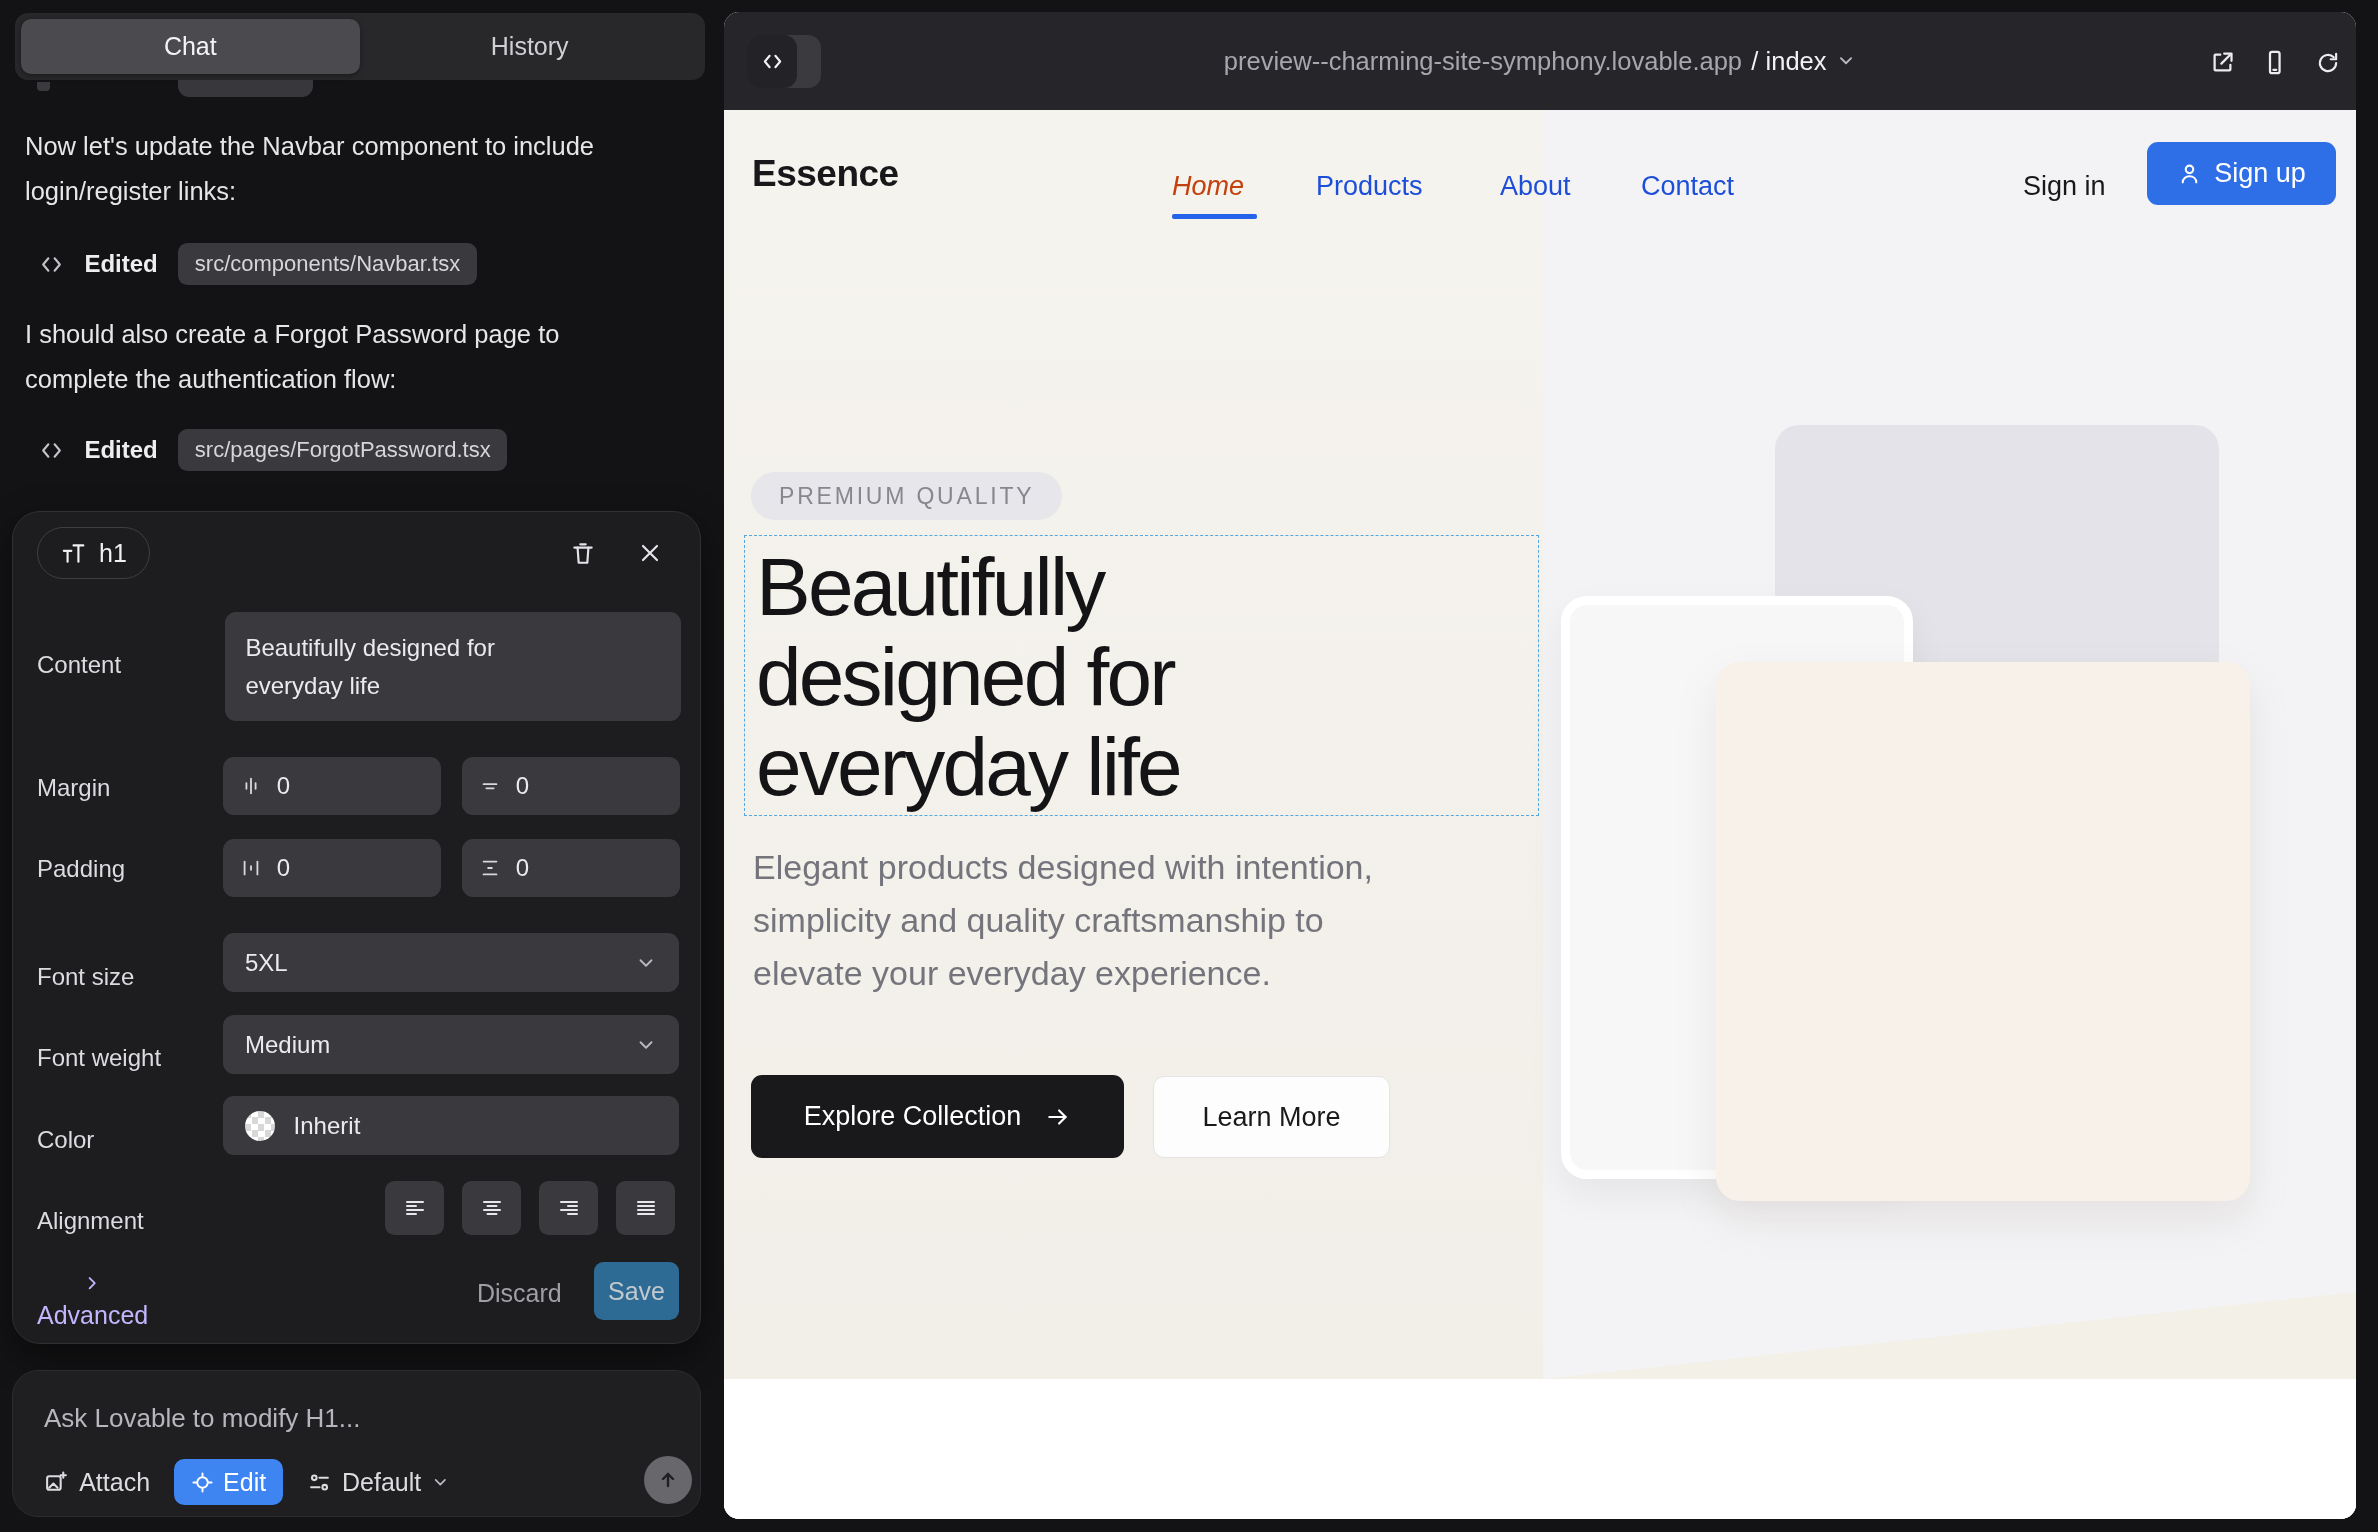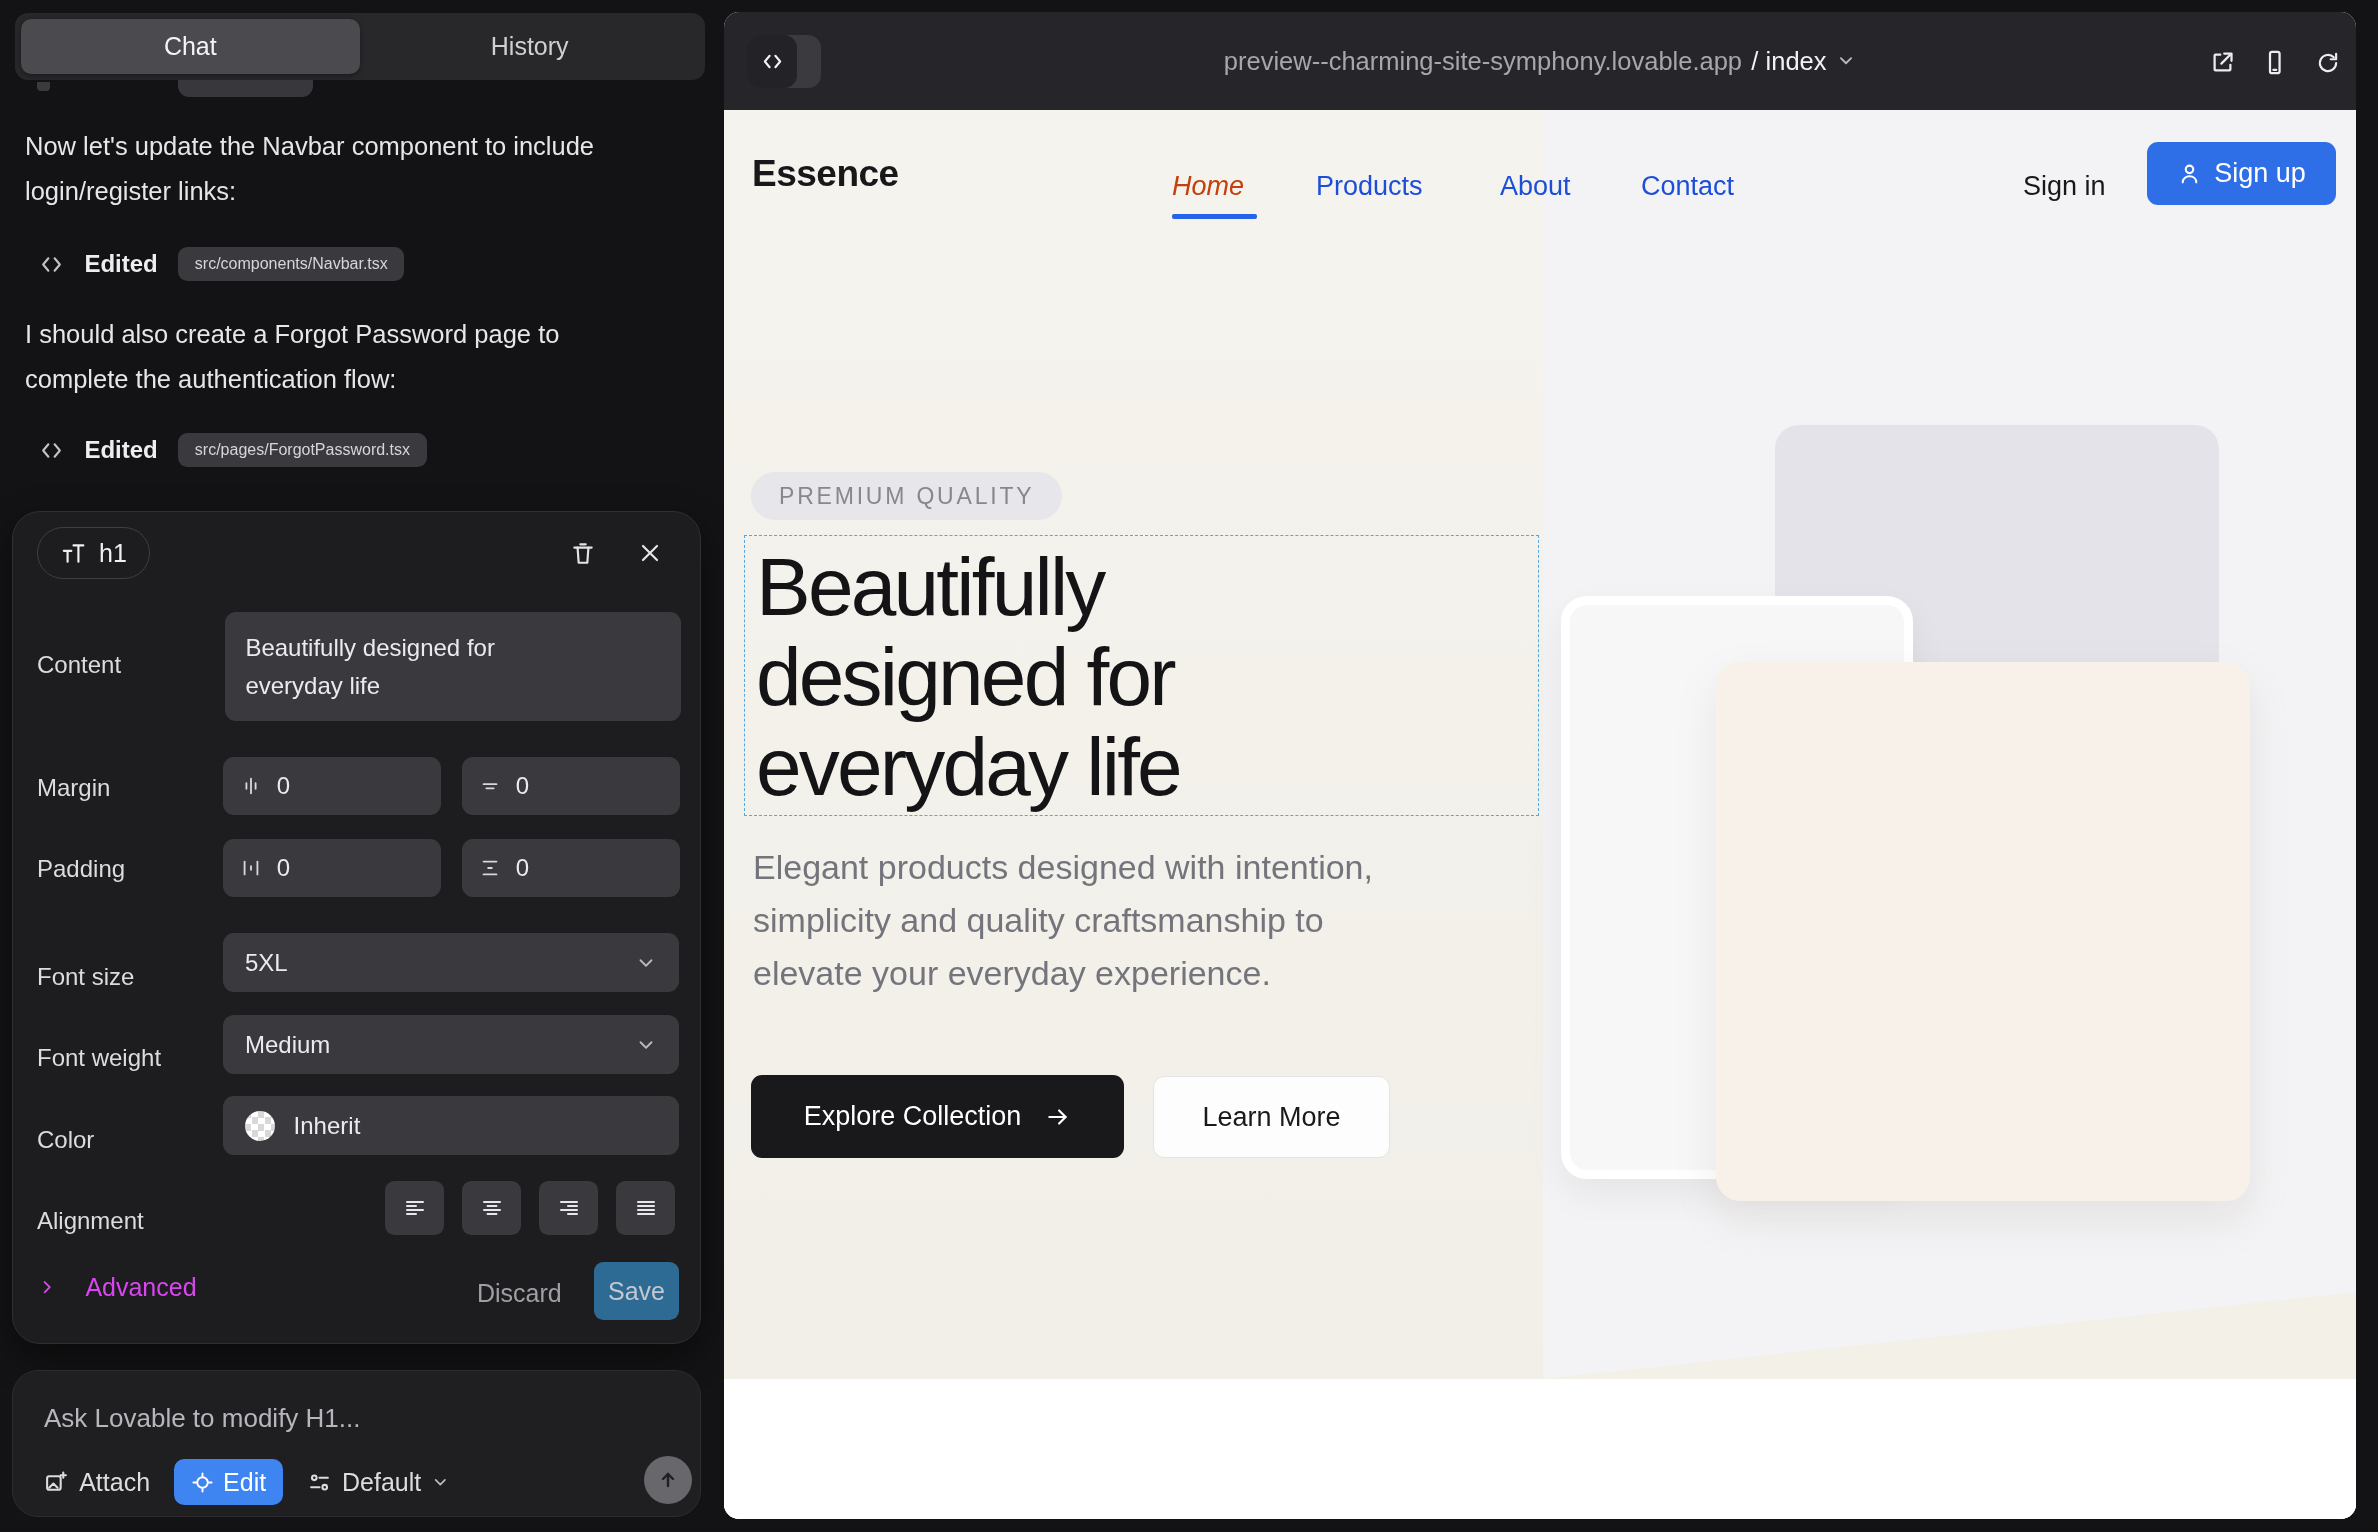--- a/index.html
+++ b/index.html
@@ -23,21 +23,21 @@
   .tab.active { background:#4a4a4f; color:#f4f4f6; box-shadow:0 1.9px 5.6px rgba(0,0,0,.35); }
 
   .truncated-row { position:absolute; top:80px; left:37px; width:649px; height:16.7px; overflow:hidden; }
   .truncated-icon { position:absolute; left:0; top:1.9px; width:13px; height:9.3px; background:#3a3a3e; border-radius:0 0 3.7px 3.7px; }
   .truncated-pill { position:absolute; left:141px; top:0; width:135px; height:16.7px; background:#38383c; border-radius:0 0 11px 11px; }
 
   .chat-msg { position:absolute; left:25px; width:594px; font-size:25.5px; line-height:45px; color:#e6e6e9; }
   .edited-row { position:absolute; left:39px; height:46px; display:flex; align-items:center; gap:20.4px; }
   .edited-row .code-ic { color:#c2c2c8; }
   .edited-label { font-size:24px; font-weight:700; color:#eeeef1; }
-  .file-pill { background:#3a3a3e; border-radius:9.3px; padding:8.3px 16.7px; font-size:16px; color:#d6d6da; white-space:nowrap; }
+  .file-pill { background:#3a3a3e; border-radius:9.3px; padding:8.3px 16.7px; font-size:22px; color:#d6d6da; white-space:nowrap; }
 
   
   .editor { position:absolute; left:12px; top:511px; width:689px; height:833px;
             background:#1d1d20; border:0.9px solid #303034; border-radius:28px;
             box-shadow:0 13px 37px rgba(0,0,0,.45); }
   .tag-pill { position:absolute; left:24px; top:15px; height:52px; padding:0 22px;
               border:0.9px solid #3e3e43; border-radius:26px; display:flex; align-items:center; gap:13px; }
   .tag-pill .tname { font-size:25px; color:#f0f0f2; }
   .icon-btn { position:absolute; top:20.4px; width:41px; height:41px; display:flex; align-items:center;
               justify-content:center; color:#e4e4e8; cursor:pointer; }
@@ -47,22 +47,22 @@
   .content-box { left:212px; top:100px; width:456px; height:109px; padding:16.7px 20.4px; align-items:flex-start; }
   .content-box .ctext { width:334px; line-height:38px; font-size:24px; }
   .num-field { width:218px; height:58px; padding:0 16.7px; gap:15px; }
   .num-field .nic { color:#d8d8dc; }
   .select-field { left:210px; width:456px; height:59px; padding:0 22px; justify-content:space-between; }
   .chev { color:#b9b9c0; }
   .swatch { width:30px; height:30px; border-radius:50%;
             background:repeating-conic-gradient(#ffffff 0 25%, #d8d8d8 0 50%) 0 0/13px 13px; margin-right:18.6px; }
   .align-btn { position:absolute; top:669px; width:59px; height:54px; background:#39393e; border-radius:9.3px;
                display:flex; align-items:center; justify-content:center; color:#e8e8ec; }
-  .advanced { position:absolute; left:24px; top:761px; display:flex; align-items:center; gap:28px;
-              font-size:25px; color:#d946ef; }
+  .advanced { position:absolute; left:24px; top:761px; display:flex; align-items:center; gap:8px;
+              font-size:25px; color:#c4b5fd;flex-direction:column; }
   .discard { position:absolute; left:464px; top:767px; font-size:25px; color:#9f9fa6; }
   .save-btn { position:absolute; left:581px; top:750px; width:85px; height:58px; background:#2e6b94;
               border-radius:9.3px; display:flex; align-items:center; justify-content:center;
               font-size:25px; color:#c2c8ce; }
 
   
   .composer { position:absolute; left:12px; top:1370px; width:689px; height:147px;
               background:#1f1f22; border:0.9px solid #2c2c30; border-radius:26px; }
   .composer-ph { position:absolute; left:31px; top:32px; font-size:26px; color:#b6b6bd; }
   .composer-row { position:absolute; left:31px; top:87px; height:48px; display:flex; align-items:center; gap:24px; }

